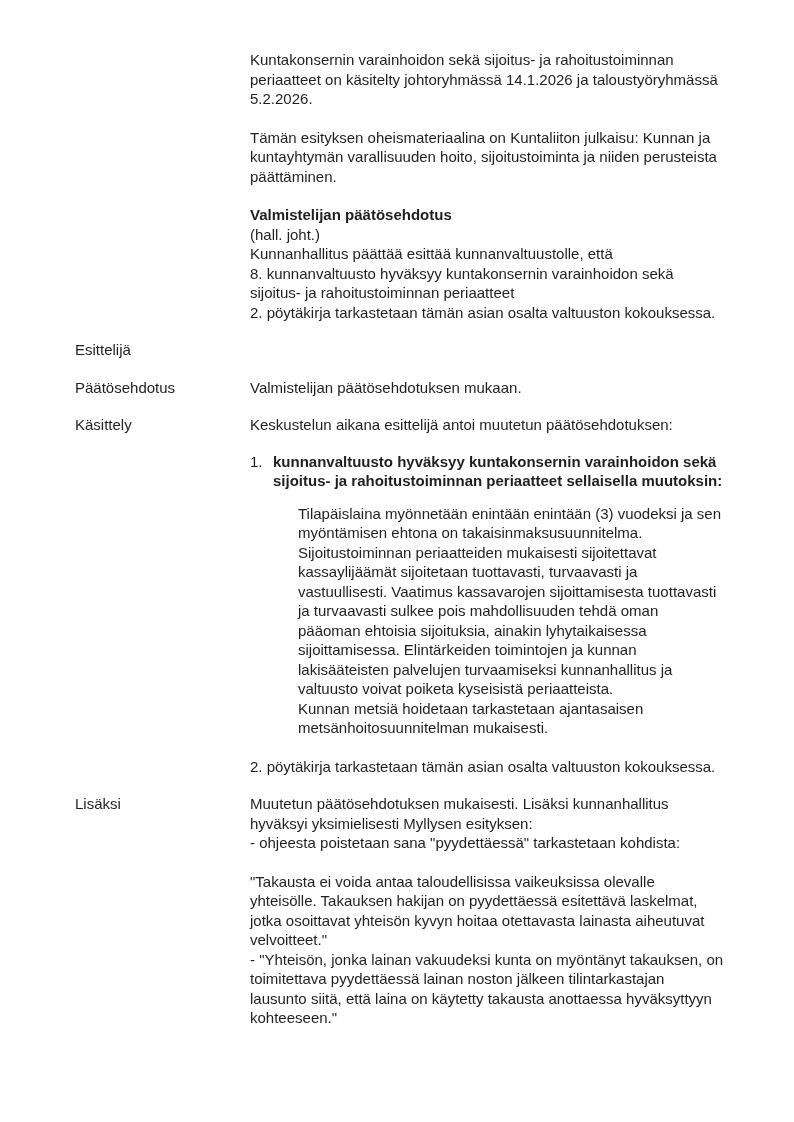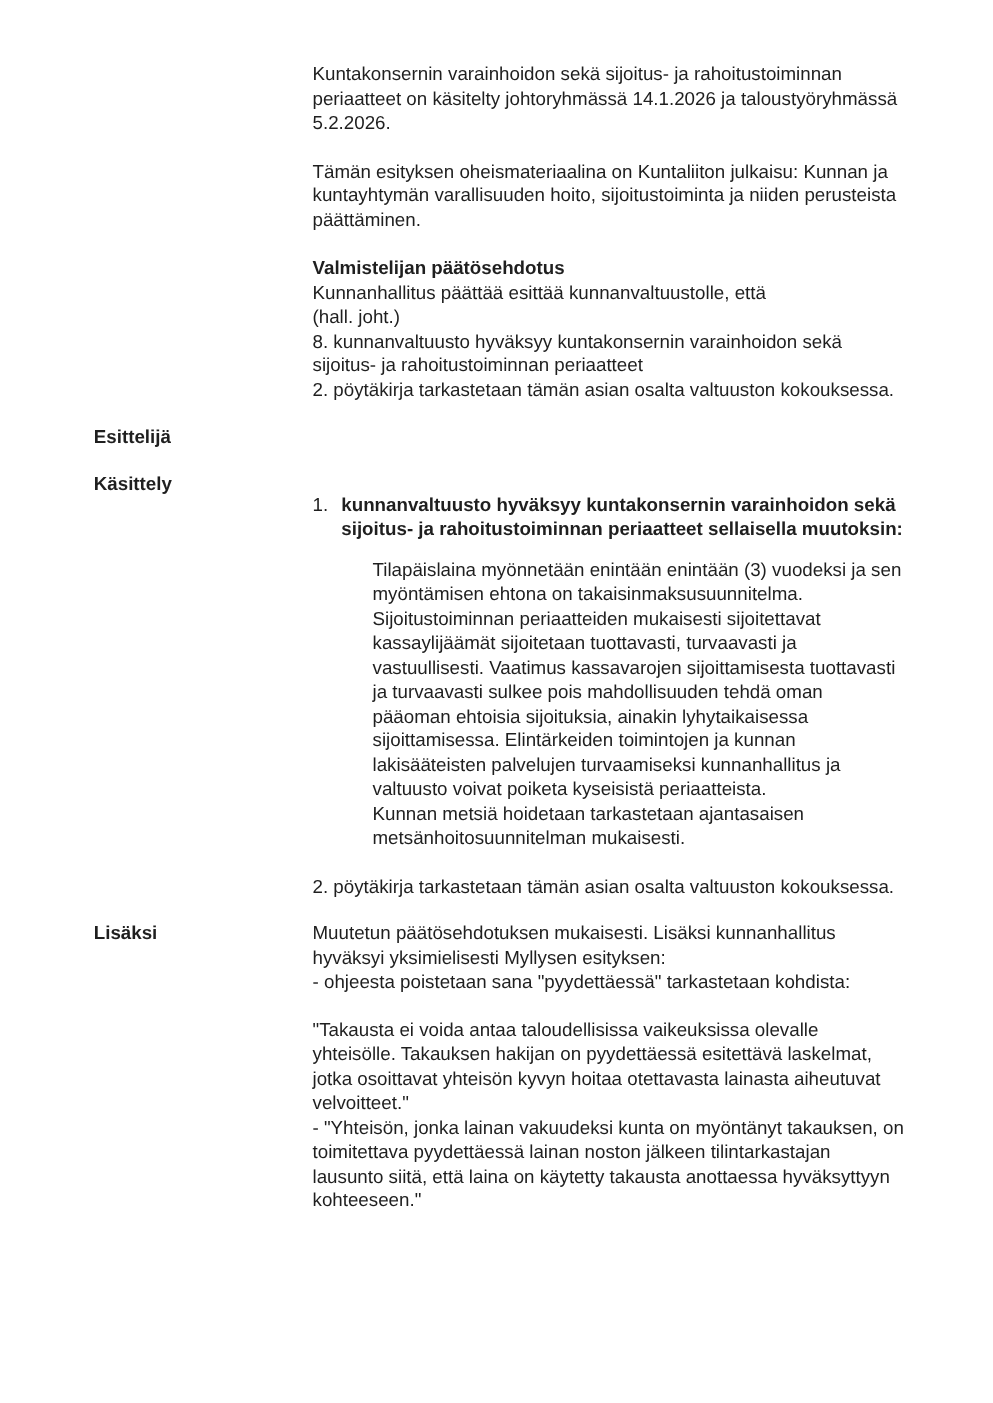--- a/index.html
+++ b/index.html
@@ -24,21 +24,21 @@
     position: absolute;
     top: 50px;
     left: 75px;
     right: 70px;
   }
   .row {
     display: grid;
     grid-template-columns: 175px 1fr;
   }
   .label {
-    font-weight: bold;
+    font-weight: normal;
   }
   .section {
     margin-top: 18px;
   }
   p, .line, h3 {
     margin: 0;
     padding: 0;
   }
   .gap-after {
     margin-bottom: 19px;
@@ -72,35 +72,42 @@
 <div class="page">
   <div class="content">
 
     <div class="row">
       <div></div>
       <div>
         <p class="gap-after">Kuntakonsernin varainhoidon sekä sijoitus- ja rahoitustoiminnan periaatteet on käsitelty johtoryhmässä 14.1.2026 ja taloustyöryhmässä 5.2.2026.</p>
         <p class="gap-after">Tämän esityksen oheismateriaalina on Kuntaliiton julkaisu: Kunnan ja kuntayhtymän varallisuuden hoito, sijoitustoiminta ja niiden perusteista päättäminen.</p>
 
         <h3 class="doc-heading">Valmistelijan päätösehdotus</h3>
+        <div class="line">(hall. joht.)</div>
         <div class="line">Kunnanhallitus päättää esittää kunnanvaltuustolle, että</div>
-        <div class="line">(hall. joht.)</div>
         <div class="line">8. kunnanvaltuusto hyväksyy kuntakonsernin varainhoidon sekä sijoitus- ja rahoitustoiminnan periaatteet</div>
         <div class="line">2. pöytäkirja tarkastetaan tämän asian osalta valtuuston kokouksessa.</div>
       </div>
     </div>
 
     <div class="row section">
       <div class="label">Esittelijä</div>
     </div>
 
+    <div class="row section">
+      <div class="label">Päätösehdotus</div>
+      <div>
+        <p>Valmistelijan päätösehdotuksen mukaan.</p>
+      </div>
+    </div>
 
     <div class="row section">
       <div class="label">Käsittely</div>
       <div>
+        <p>Keskustelun aikana esittelijä antoi muutetun päätösehdotuksen:</p>
 
         <div class="hang-item">
           <div class="hang-marker">1.</div>
           <div class="hang-text">kunnanvaltuusto hyväksyy kuntakonsernin varainhoidon sekä sijoitus- ja rahoitustoiminnan periaatteet sellaisella muutoksin:</div>
         </div>
 
         <div class="indent-block">
           <p>Tilapäislaina myönnetään enintään enintään (3) vuodeksi ja sen myöntämisen ehtona on takaisinmaksusuunnitelma. Sijoitustoiminnan periaatteiden mukaisesti sijoitettavat kassaylijäämät sijoitetaan tuottavasti, turvaavasti ja vastuullisesti. Vaatimus kassavarojen sijoittamisesta tuottavasti ja turvaavasti sulkee pois mahdollisuuden tehdä oman pääoman ehtoisia sijoituksia, ainakin lyhytaikaisessa sijoittamisessa. Elintärkeiden toimintojen ja kunnan lakisääteisten palvelujen turvaamiseksi kunnanhallitus ja valtuusto voivat poiketa kyseisistä periaatteista.</p>
           <p>Kunnan metsiä hoidetaan tarkastetaan ajantasaisen metsänhoitosuunnitelman mukaisesti.</p>
         </div>

